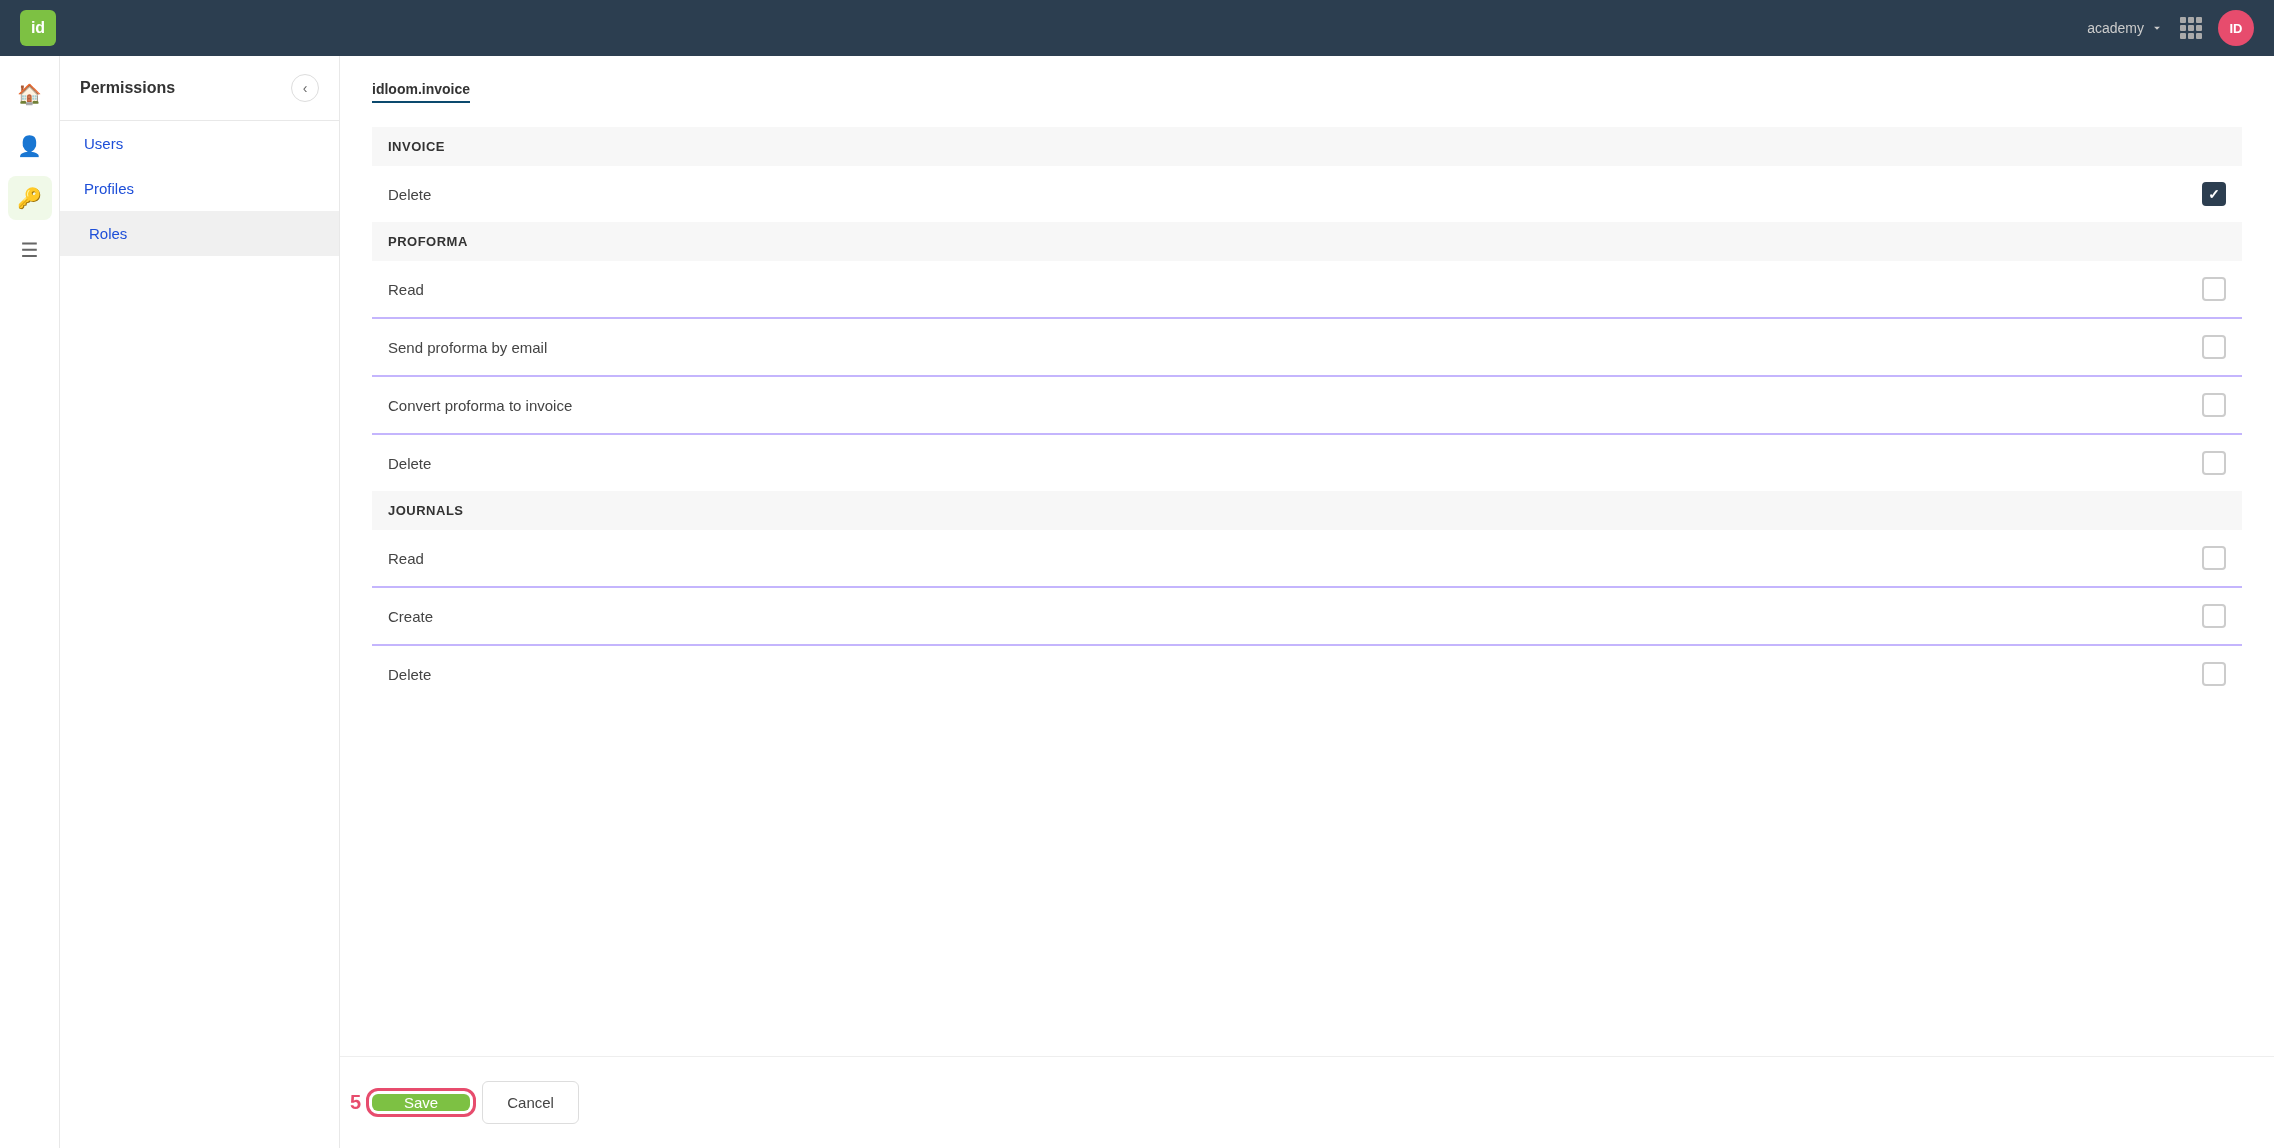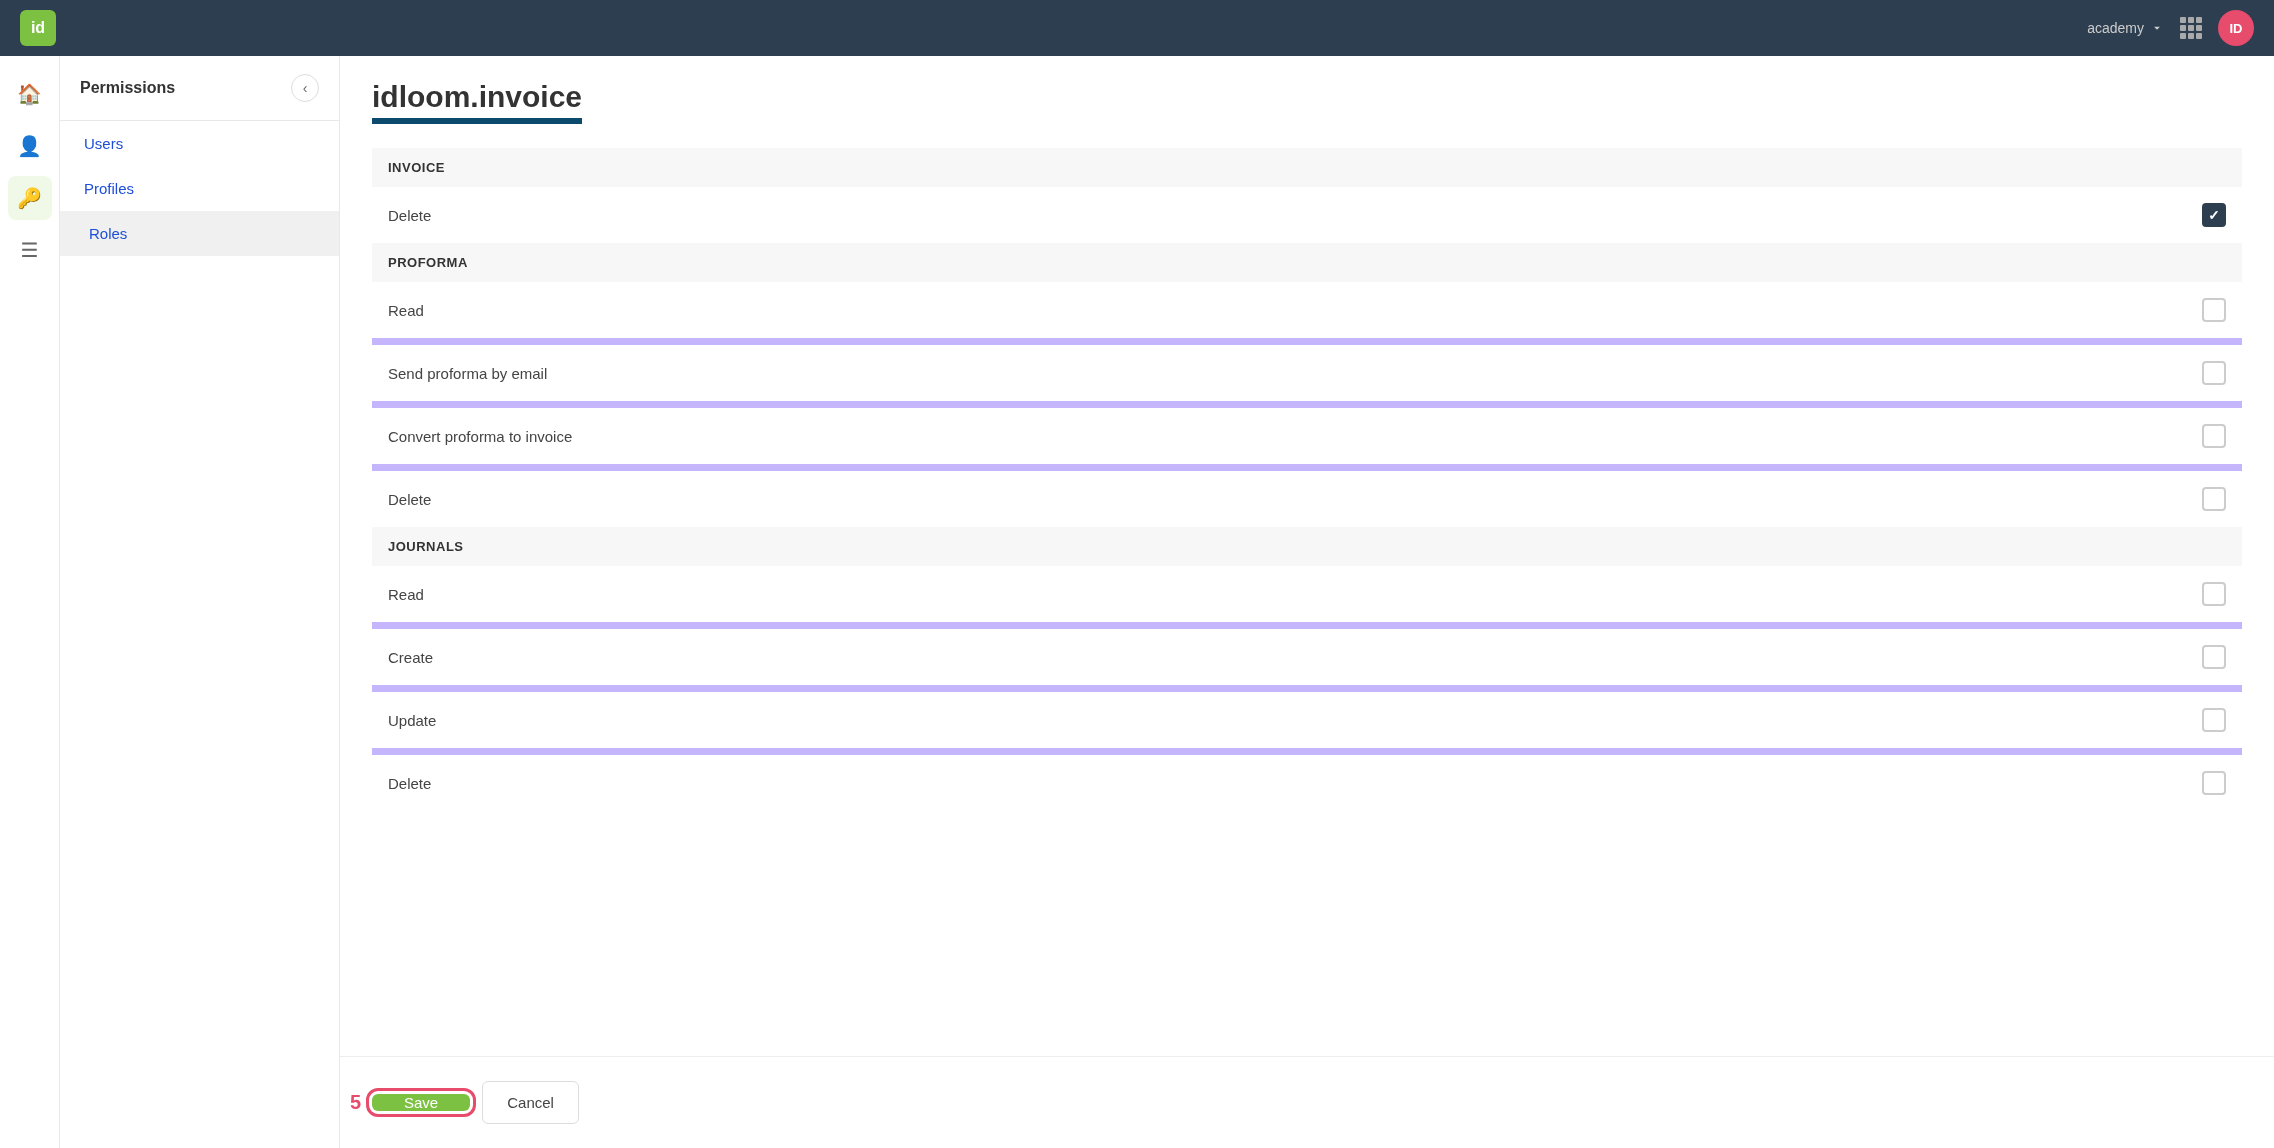--- a/index.html
+++ b/index.html
@@ -95,43 +95,43 @@
     .nav-item.active { background: #f0f0f0; font-weight: 500; padding-left: 29px; }
 
     
     .content-area {
       flex: 1;
       overflow-y: auto;
       padding: 24px 32px;
       background: white;
     }
     .content-title {
-      font-size: 30px; font-weight: 600; color: #333;
-      border-bottom: 6px solid #0c4a6e;
+      font-size: 14px; font-weight: 600; color: #333;
+      border-bottom: 2px solid #0c4a6e;
       display: inline-block;
       padding-bottom: 4px;
       margin-bottom: 24px;
     }
 
     
     .permission-section-header {
       background: #f7f7f7;
       padding: 12px 16px;
       font-size: 13px;
       font-weight: 700;
       color: #333;
       letter-spacing: 0.5px;
       margin-bottom: 0;
     }
     .permission-row {
       display: flex;
       align-items: center;
       justify-content: space-between;
       padding: 16px 16px;
-      border-bottom: 7px solid #c4b5fd;
+      border-bottom: 2px solid #c4b5fd;
       background: white;
     }
     .permission-row:last-child { border-bottom: none; }
     .permission-label { font-size: 15px; color: #444; }
 
     
     .checkbox-container {
       width: 24px; height: 24px;
       border: 2px solid #ccc;
       border-radius: 4px;
@@ -294,24 +294,20 @@
         </div>
         <div class="permission-row">
           <span class="permission-label">Read</span>
           <div class="checkbox-container"></div>
         </div>
         <div class="permission-row">
           <span class="permission-label">Create</span>
           <div class="checkbox-container"></div>
         </div>
         <div class="permission-row">
-          <span class="permission-label">Update</span>
-          <div class="checkbox-container"></div>
-        </div>
-        <div class="permission-row">
           <span class="permission-label">Delete</span>
           <div class="checkbox-container"></div>
         </div>
       </div>
     </div>
 
     <div class="bottom-actions">
       <span class="step-number">5</span>
       <button class="btn-save">Save</button>
       <button class="btn-cancel">Cancel</button>

